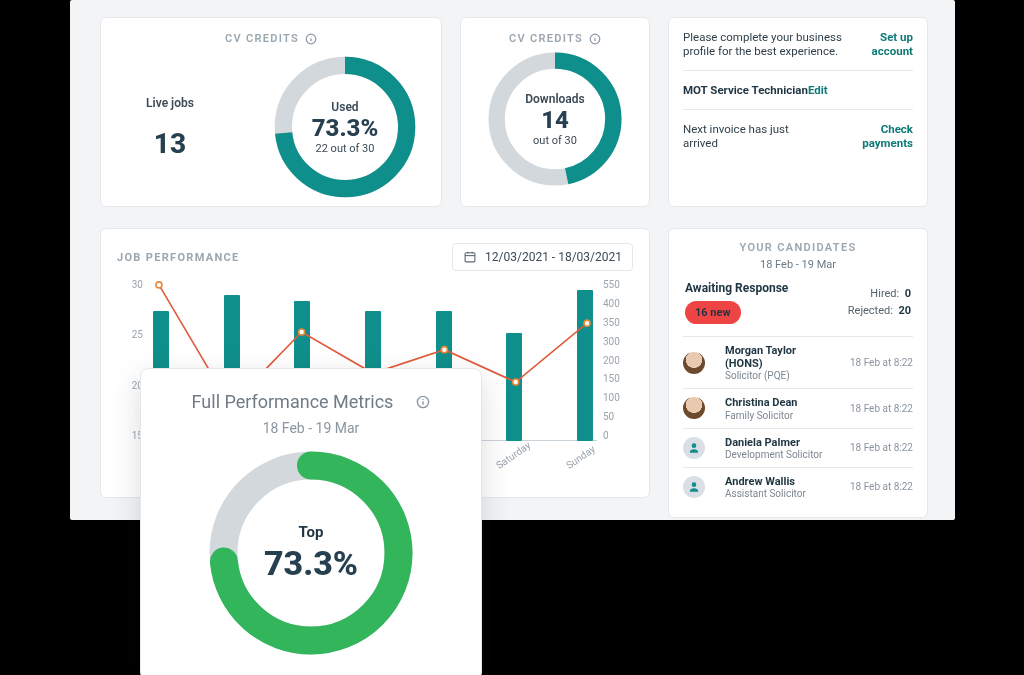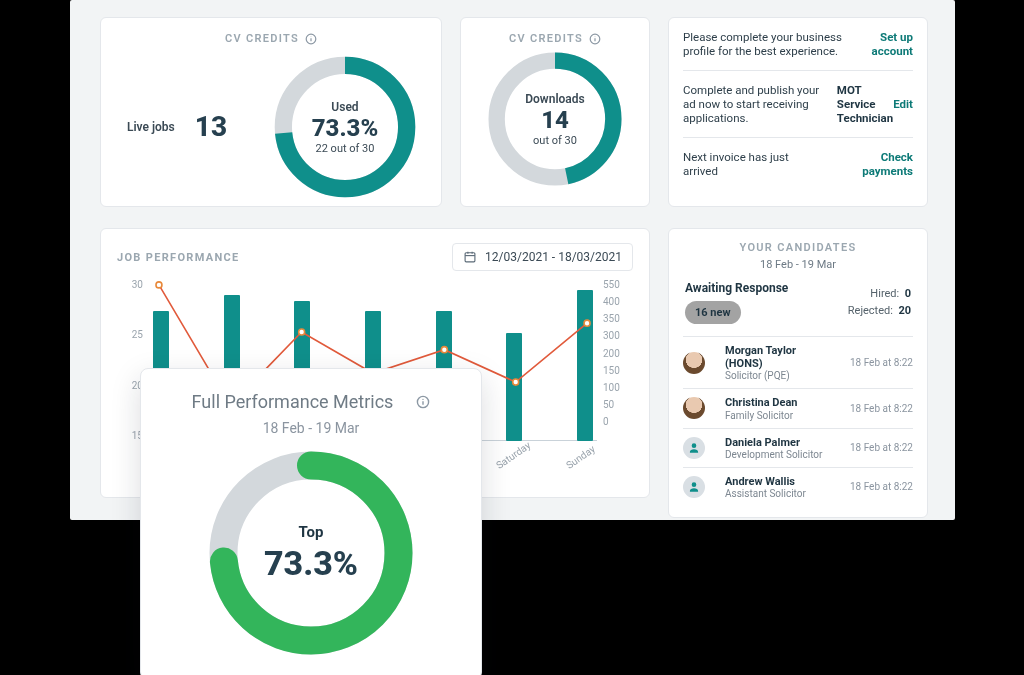--- a/index.html
+++ b/index.html
@@ -23,21 +23,21 @@
   .card{position:absolute;background:var(--card);border:1px solid var(--border);border-radius:6px;}
   .card-shadow{box-shadow:0 10px 30px rgba(20,30,40,.15);}
 
   
   .cv1{left:100px;top:17px;width:342px;height:190px;}
   .cv-title{display:flex;align-items:center;justify-content:center;gap:6px;font-size:11px;letter-spacing:.12em;color:var(--heading);padding-top:14px;font-weight:600;}
   .info-icon{display:inline-flex;}
   .info-icon svg{width:12px;height:12px;fill:none;stroke:var(--muted);stroke-width:1.6;}
 
   .cv1-body{display:flex;align-items:center;justify-content:space-between;padding:8px 22px 0 26px;}
-  .stat-col{display:flex;flex-direction:row;align-items:center;gap:20px;min-width:86px;}
+  .stat-col{display:flex;flex-direction:column;align-items:center;gap:20px;min-width:86px;}
   .stat-label{font-size:12px;color:#3b4a55;font-weight:600;}
   .stat-value{font-size:28px;font-weight:800;color:var(--text);line-height:1;text-align:right;}
   .donut-wrap{display:flex;flex-direction:column;align-items:center;gap:3px;position:relative;}
   .donut-wrap .inner{position:absolute;top:0;left:0;right:0;bottom:0;display:flex;flex-direction:column;align-items:center;justify-content:center;gap:2px;}
   .donut-sub{font-size:11px;color:#3b4a55;}
 
   
   .cv2{left:460px;top:17px;width:190px;height:190px;}
   .cv2-body{display:flex;align-items:center;justify-content:center;padding-top:4px;}
 
@@ -49,36 +49,36 @@
   .notice-title{font-weight:700;color:#1f3542;}
 
   
   .jobperf{left:100px;top:228px;width:550px;height:270px;}
   .jp-header{display:flex;align-items:center;justify-content:space-between;padding:14px 16px 4px;}
   .jp-title{font-size:11px;letter-spacing:.12em;color:var(--heading);font-weight:700;}
   .date-pick{display:flex;align-items:center;gap:8px;border:1px solid var(--border);border-radius:4px;padding:6px 10px;font-size:12px;color:#3b4a55;}
   .date-pick svg{width:14px;height:14px;stroke:#5b6a77;fill:none;stroke-width:1.6;}
   .chart{position:relative;height:190px;margin:4px 18px 0 18px;}
   .axis-left{position:absolute;left:0;top:0;bottom:28px;width:24px;display:flex;flex-direction:column;justify-content:space-between;align-items:flex-end;color:#9aa4ad;font-size:10px;}
-  .axis-right{position:absolute;right:0;top:0;bottom:42px;width:28px;display:flex;flex-direction:column;justify-content:space-between;align-items:flex-start;color:#9aa4ad;font-size:10px;}
+  .axis-right{position:absolute;right:0;top:0;bottom:28px;width:28px;display:flex;flex-direction:column;justify-content:space-between;align-items:flex-start;color:#9aa4ad;font-size:10px;}
   .plot{position:absolute;left:30px;right:34px;top:0;bottom:28px;}
   .plot-base{position:absolute;left:0;right:0;bottom:0;height:1px;background:#c9d2d9;}
   .bars{position:absolute;left:0;right:0;top:0;bottom:0;display:flex;justify-content:space-between;align-items:flex-end;padding:0 4px;}
   .bar{width:16px;background:var(--teal);border-radius:1px;}
   .xaxis{position:absolute;left:30px;right:34px;bottom:0;display:flex;justify-content:space-between;font-size:10px;color:#9aa4ad;transform:translateY(4px);}
   .xaxis span{transform:rotate(-35deg);transform-origin:left top;white-space:nowrap;}
   .line-svg{position:absolute;left:0;top:0;width:100%;height:100%;}
 
   
   .cands{left:668px;top:228px;width:260px;height:290px;padding:12px 14px 8px;}
   .cands-title{text-align:center;font-size:11px;letter-spacing:.12em;color:var(--heading);font-weight:600;}
   .cands-sub{text-align:center;font-size:11px;color:#6d7a85;margin-top:4px;}
   .await-row{display:flex;align-items:center;justify-content:space-between;padding:10px 2px 6px;gap:7px;}
   .await-label{font-weight:700;color:#1f3542;font-size:12px;}
-  .pill{background:#a3a3a3;border-radius:14px;padding:5px 10px;font-weight:700;font-size:11px;color:#1f3542;display:inline-block;}
+  .pill{background:#ef4444;border-radius:14px;padding:5px 10px;font-weight:700;font-size:11px;color:#1f3542;display:inline-block;}
   .stats-mini{font-size:11px;color:#55626b;text-align:right;line-height:1.5;}
   .stats-mini b{color:#1f3542;}
   .cand-list{margin-top:6px;display:flex;flex-direction:column;}
   .cand-item{display:flex;align-items:center;gap:20px;padding:7px 0;border-top:1px solid var(--border);}
   .avatar{width:22px;height:22px;border-radius:50%;background:#d9dfe4;display:flex;align-items:center;justify-content:center;flex:0 0 22px;overflow:hidden;}
   .avatar.placeholder svg{width:14px;height:14px;fill:var(--teal);}
   .avatar.face{background:radial-gradient(circle at 50% 35%, #e9c9b0 0 45%, #6b4a2e 46% 100%);} 
   .cand-main{flex:1;min-width:0;}
   .cand-name{font-size:11px;font-weight:700;color:#1f3542;line-height:1.2;}
   .cand-role{font-size:10px;color:#7d8791;}
@@ -156,21 +156,20 @@
     </div>
   </div>
 
   <div class="card notices">
     <div class="notice-block">
       <span>Please complete your business profile for the best experience.</span>
       <span class="notice-link">Set up account</span>
     </div>
     <div class="divider"></div>
     <div class="notice-block">
-      <span>Complete and publish your ad now to start receiving applications.</span>
       <div style="display:flex;justify-content:space-between;align-items:center;">
         <span class="notice-title">MOT Service Technician</span>
         <span class="notice-link">Edit</span>
       </div>
     </div>
     <div class="divider"></div>
     <div class="notice-block">
       <span>Next invoice has just arrived</span>
       <span class="notice-link">Check payments</span>
     </div>

